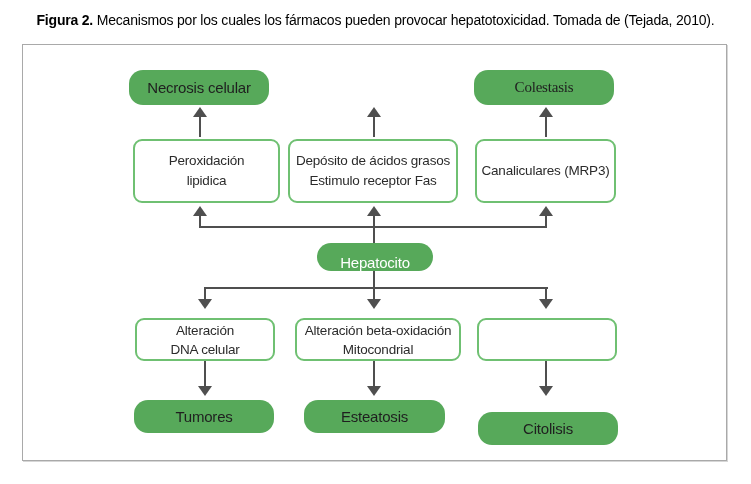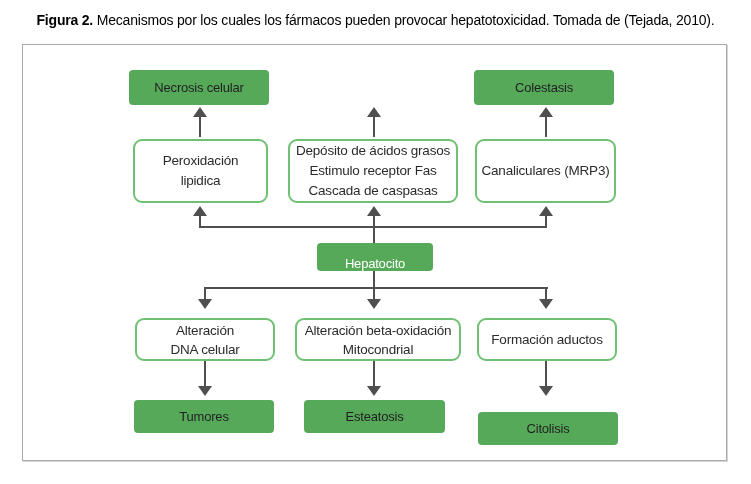--- a/index.html
+++ b/index.html
@@ -13,23 +13,23 @@
   *{margin:0;padding:0;box-sizing:border-box;}
   html,body{background:#ffffff;}
   body{font-family:"Liberation Sans","DejaVu Sans",sans-serif;color:var(--text-dark);}
   .stage{position:relative;width:751px;height:484px;background:#fff;overflow:hidden;}
   .caption{position:absolute;top:12px;left:0;right:0;text-align:center;font-size:14px;
            letter-spacing:-0.2px;color:#000;white-space:nowrap;}
   .caption strong{font-weight:bold;}
   .frame{position:absolute;left:22px;top:44px;width:705px;height:417px;
          border:1px solid var(--frame-border);background:#fff;
          box-shadow:1px 1px 0 #d6d6d6;}
-  .gbox{position:absolute;background:var(--node-green);border-radius:4px;
+  .gbox{position:absolute;background:var(--node-green);border-radius:14px;
         display:flex;align-items:center;justify-content:center;text-align:center;
-        font-size:13px;color:var(--text-dark);letter-spacing:-0.2px;}
+        font-size:15px;color:var(--text-dark);letter-spacing:-0.2px;}
   .gbox.center-node{color:var(--text-on-green);align-items:flex-end;}
   .wbox{position:absolute;background:#fff;border:2px solid var(--white-box-border);
         border-radius:9px;display:flex;flex-direction:column;align-items:center;
         justify-content:center;text-align:center;font-size:13.5px;
         color:#2b2b2b;letter-spacing:-0.2px;}
   .wbox .line{line-height:20px;white-space:nowrap;}
   .wbox.short .line{line-height:19px;}
   .arrow{position:absolute;width:14px;display:flex;flex-direction:column;align-items:center;}
   .arrow .shaft{width:2px;flex:1;background:var(--arrow-gray);}
   .head-up{width:0;height:0;border-left:7px solid transparent;border-right:7px solid transparent;
@@ -44,45 +44,44 @@
 
 <div class="stage">
 
   <p class="caption"><strong>Figura 2.</strong><span> Mecanismos por los cuales los fármacos pueden provocar hepatotoxicidad. Tomada de (Tejada, 2010).</span></p>
 
   <div class="frame"></div>
 
   <div class="gbox" style="left:129px;top:70px;width:140px;height:35px;">
     <span>Necrosis celular</span>
   </div>
-  <div class="gbox" style="left:474px;top:70px;width:140px;height:35px;">
+  <div class="gbox" style="left:474px;top:70px;width:140px;height:35px;font-family:Liberation Serif, serif;">
     <span>Colestasis</span>
   </div>
 
   <div class="arrow" style="left:193px;top:107px;height:30px;">
     <span class="head-up"></span>
     <span class="shaft"></span>
   </div>
   <div class="arrow" style="left:367px;top:107px;height:30px;">
     <span class="head-up"></span>
     <span class="shaft"></span>
   </div>
   <div class="arrow" style="left:539px;top:107px;height:30px;">
     <span class="head-up"></span>
     <span class="shaft"></span>
   </div>
 
-  <div class="wbox" style="left:133px;top:139px;width:135px;height:64px;">
+  <div class="wbox" style="left:133px;top:139px;width:147px;height:64px;">
     <div class="line">Peroxidación</div>
     <div class="line">lipidica</div>
   </div>
   <div class="wbox" style="left:288px;top:139px;width:170px;height:64px;">
     <div class="line">Depósito de ácidos grasos</div>
     <div class="line">Estimulo receptor Fas</div>
-    <div class="line">Cascada de caspasas</div>
   </div>
   <div class="wbox" style="left:475px;top:139px;width:141px;height:64px;">
     <div class="line">Canaliculares (MRP3)</div>
   </div>
 
   <div class="arrow" style="left:193px;top:206px;height:22px;">
     <span class="head-up"></span>
     <span class="shaft"></span>
   </div>
   <div class="arrow" style="left:367px;top:206px;height:22px;">
@@ -117,21 +116,20 @@
 
   <div class="wbox short" style="left:135px;top:318px;width:140px;height:43px;">
     <div class="line">Alteración</div>
     <div class="line">DNA celular</div>
   </div>
   <div class="wbox short" style="left:295px;top:318px;width:166px;height:43px;">
     <div class="line">Alteración beta-oxidación</div>
     <div class="line">Mitocondrial</div>
   </div>
   <div class="wbox short" style="left:477px;top:318px;width:140px;height:43px;">
-    <div class="line">Formación aductos</div>
   </div>
 
   <div class="arrow" style="left:198px;top:361px;height:35px;">
     <span class="shaft"></span>
     <span class="head-down"></span>
   </div>
   <div class="arrow" style="left:367px;top:361px;height:35px;">
     <span class="shaft"></span>
     <span class="head-down"></span>
   </div>

